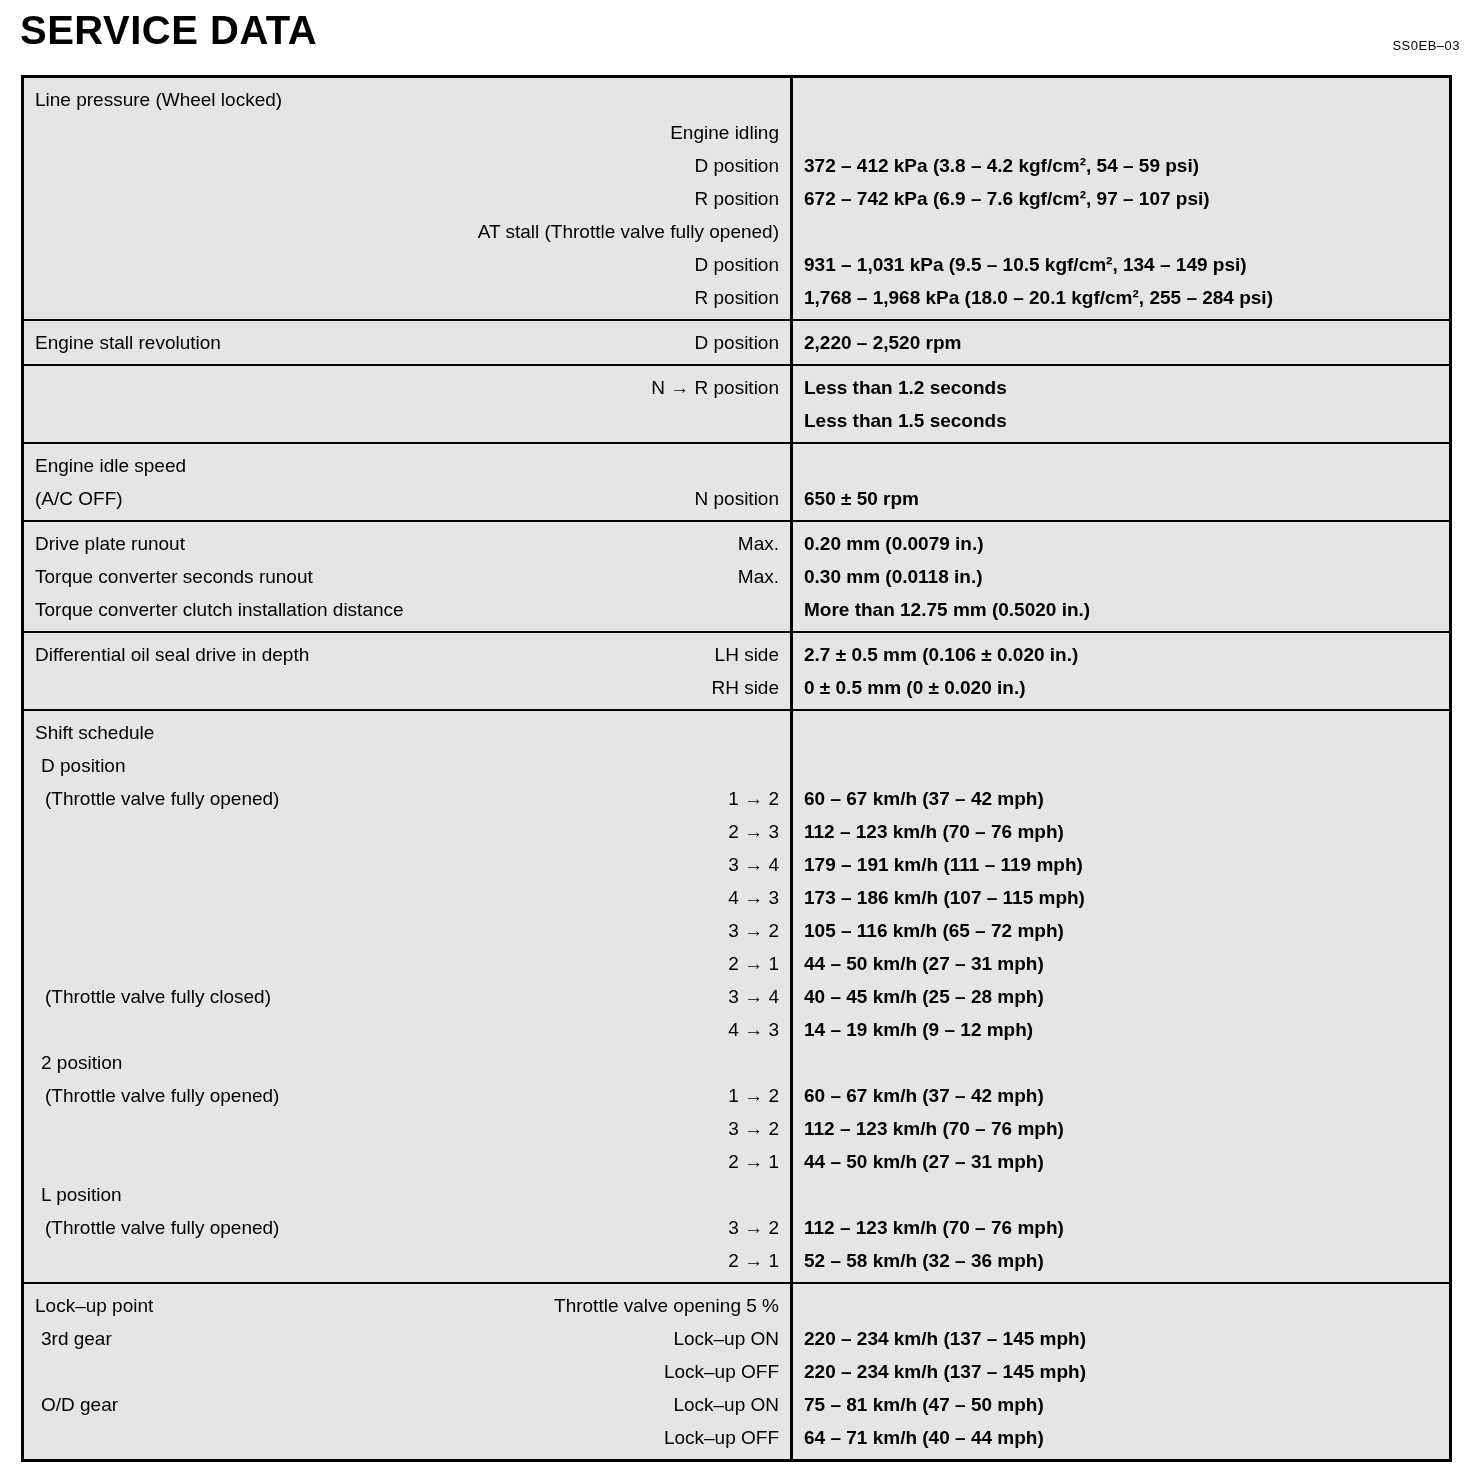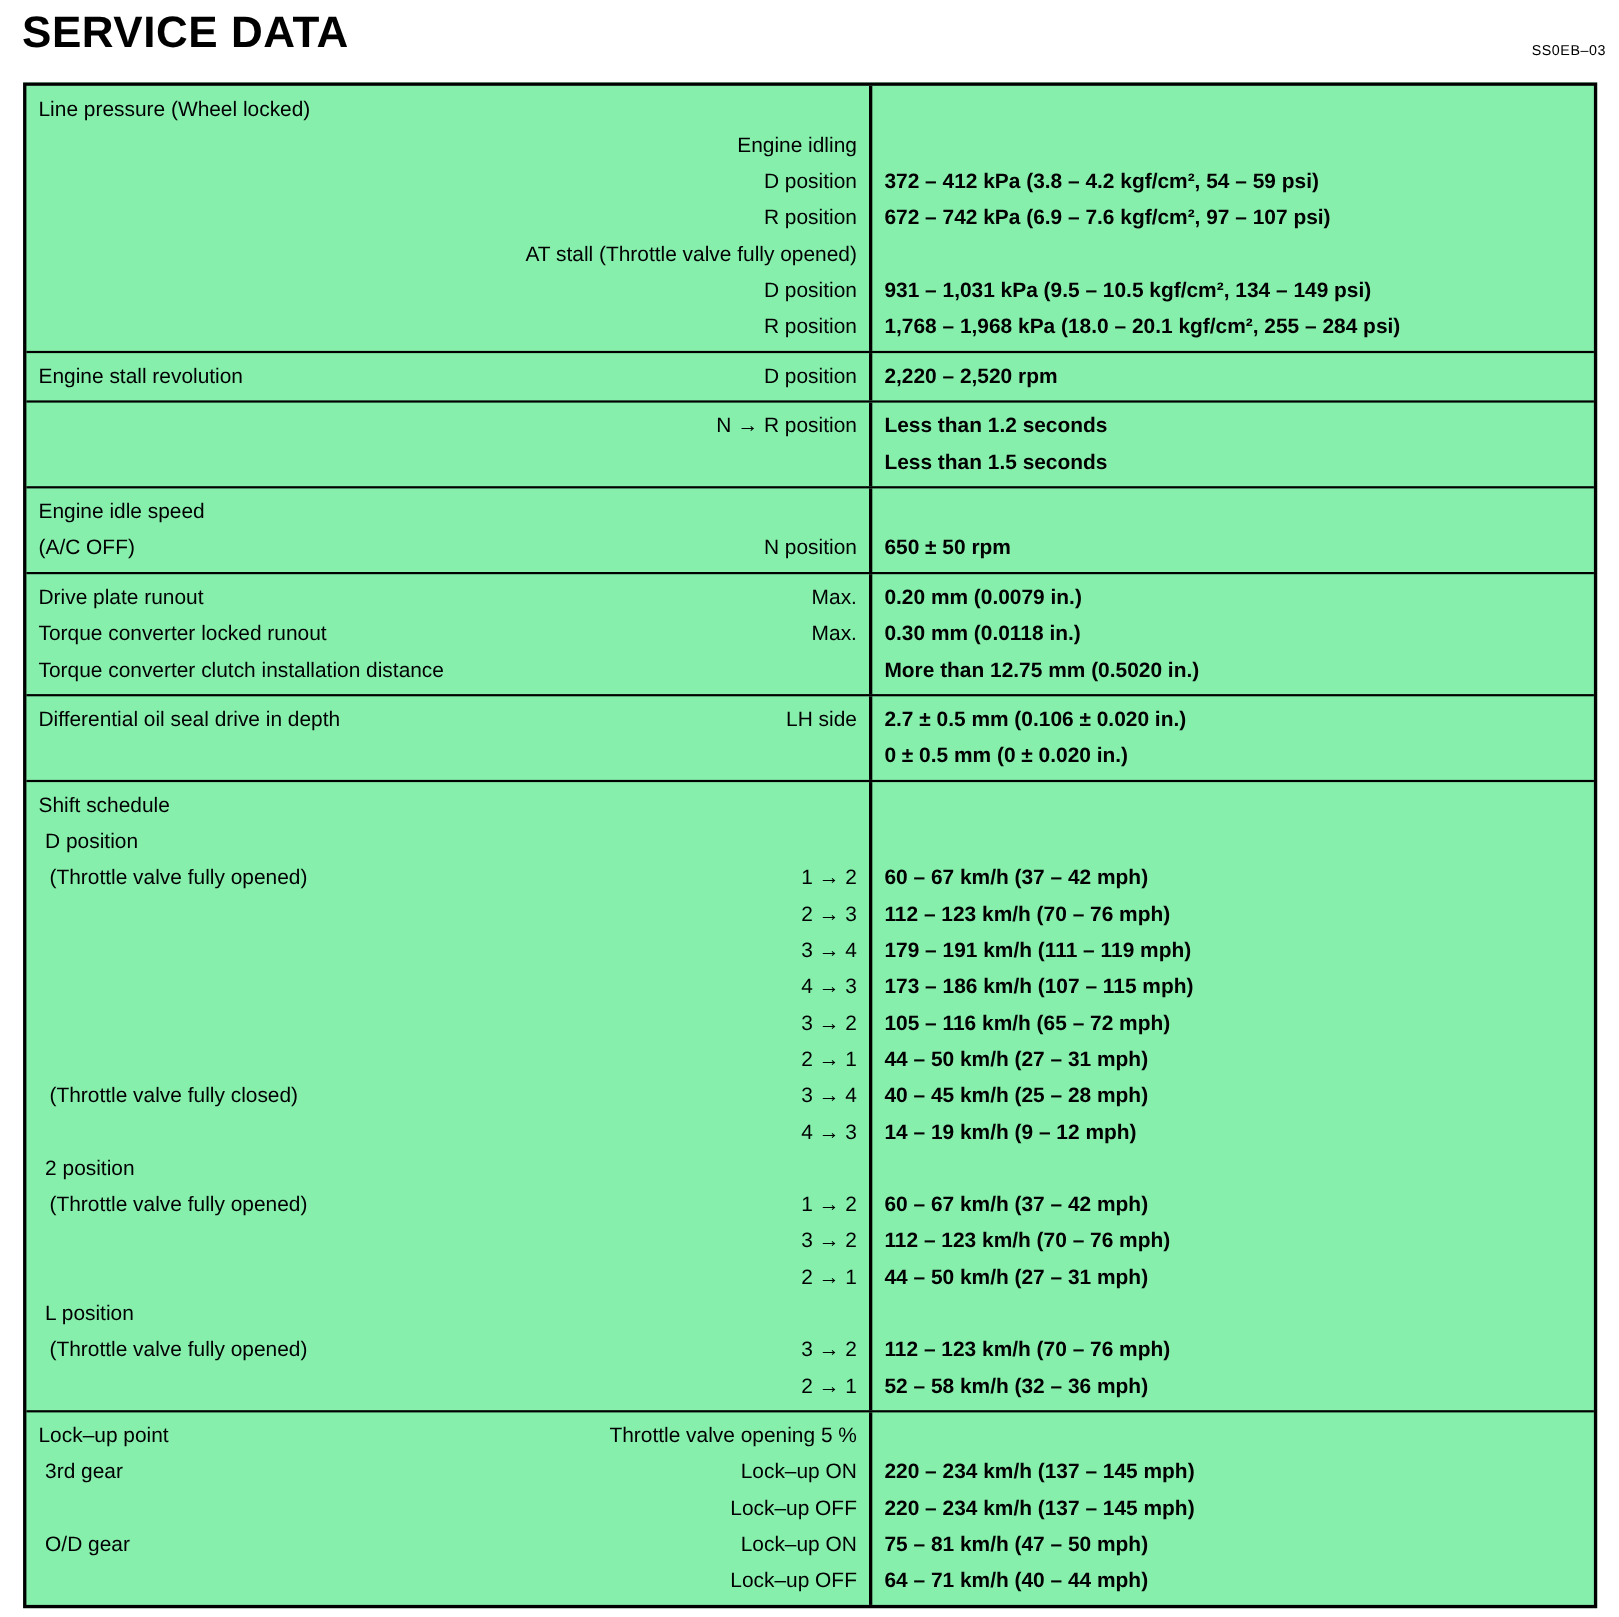--- a/index.html
+++ b/index.html
@@ -33,21 +33,21 @@
     font-weight: bold;
     letter-spacing: 0.5px;
   }
   .spec-table {
     position: absolute;
     top: 75px;
     left: 21px;
     width: 1431px;
     border: 3px solid #000000;
     box-sizing: border-box;
-    background: #86efac;
+    background: #e5e5e5;
   }
   .section {
     display: flex;
     border-top: 2px solid #000000;
   }
   .section:first-child {
     border-top: none;
   }
   .col-left {
     width: 769px;
@@ -171,39 +171,43 @@
           <div class="vrow">650 ± 50 rpm</div>
         </div>
       </div>
       <div class="section">
         <div class="col-left">
           <div class="lrow">
             <span class="label">Drive plate runout</span>
             <span class="sub">Max.</span>
           </div>
           <div class="lrow">
-            <span class="label">Torque converter locked runout</span>
+            <span class="label">Torque converter seconds runout</span>
             <span class="sub">Max.</span>
           </div>
           <div class="lrow">
             <span class="label">Torque converter clutch installation distance</span>
             <span class="sub"></span>
           </div>
         </div>
         <div class="col-right">
           <div class="vrow">0.20 mm (0.0079 in.)</div>
           <div class="vrow">0.30 mm (0.0118 in.)</div>
           <div class="vrow">More than 12.75 mm (0.5020 in.)</div>
         </div>
       </div>
       <div class="section">
         <div class="col-left">
           <div class="lrow">
             <span class="label">Differential oil seal drive in depth</span>
             <span class="sub">LH side</span>
+          </div>
+          <div class="lrow">
+            <span class="label"></span>
+            <span class="sub">RH side</span>
           </div>
         </div>
         <div class="col-right">
           <div class="vrow">2.7 ± 0.5 mm (0.106 ± 0.020 in.)</div>
           <div class="vrow">0 ± 0.5 mm (0 ± 0.020 in.)</div>
         </div>
       </div>
       <div class="section">
         <div class="col-left">
           <div class="lrow">

